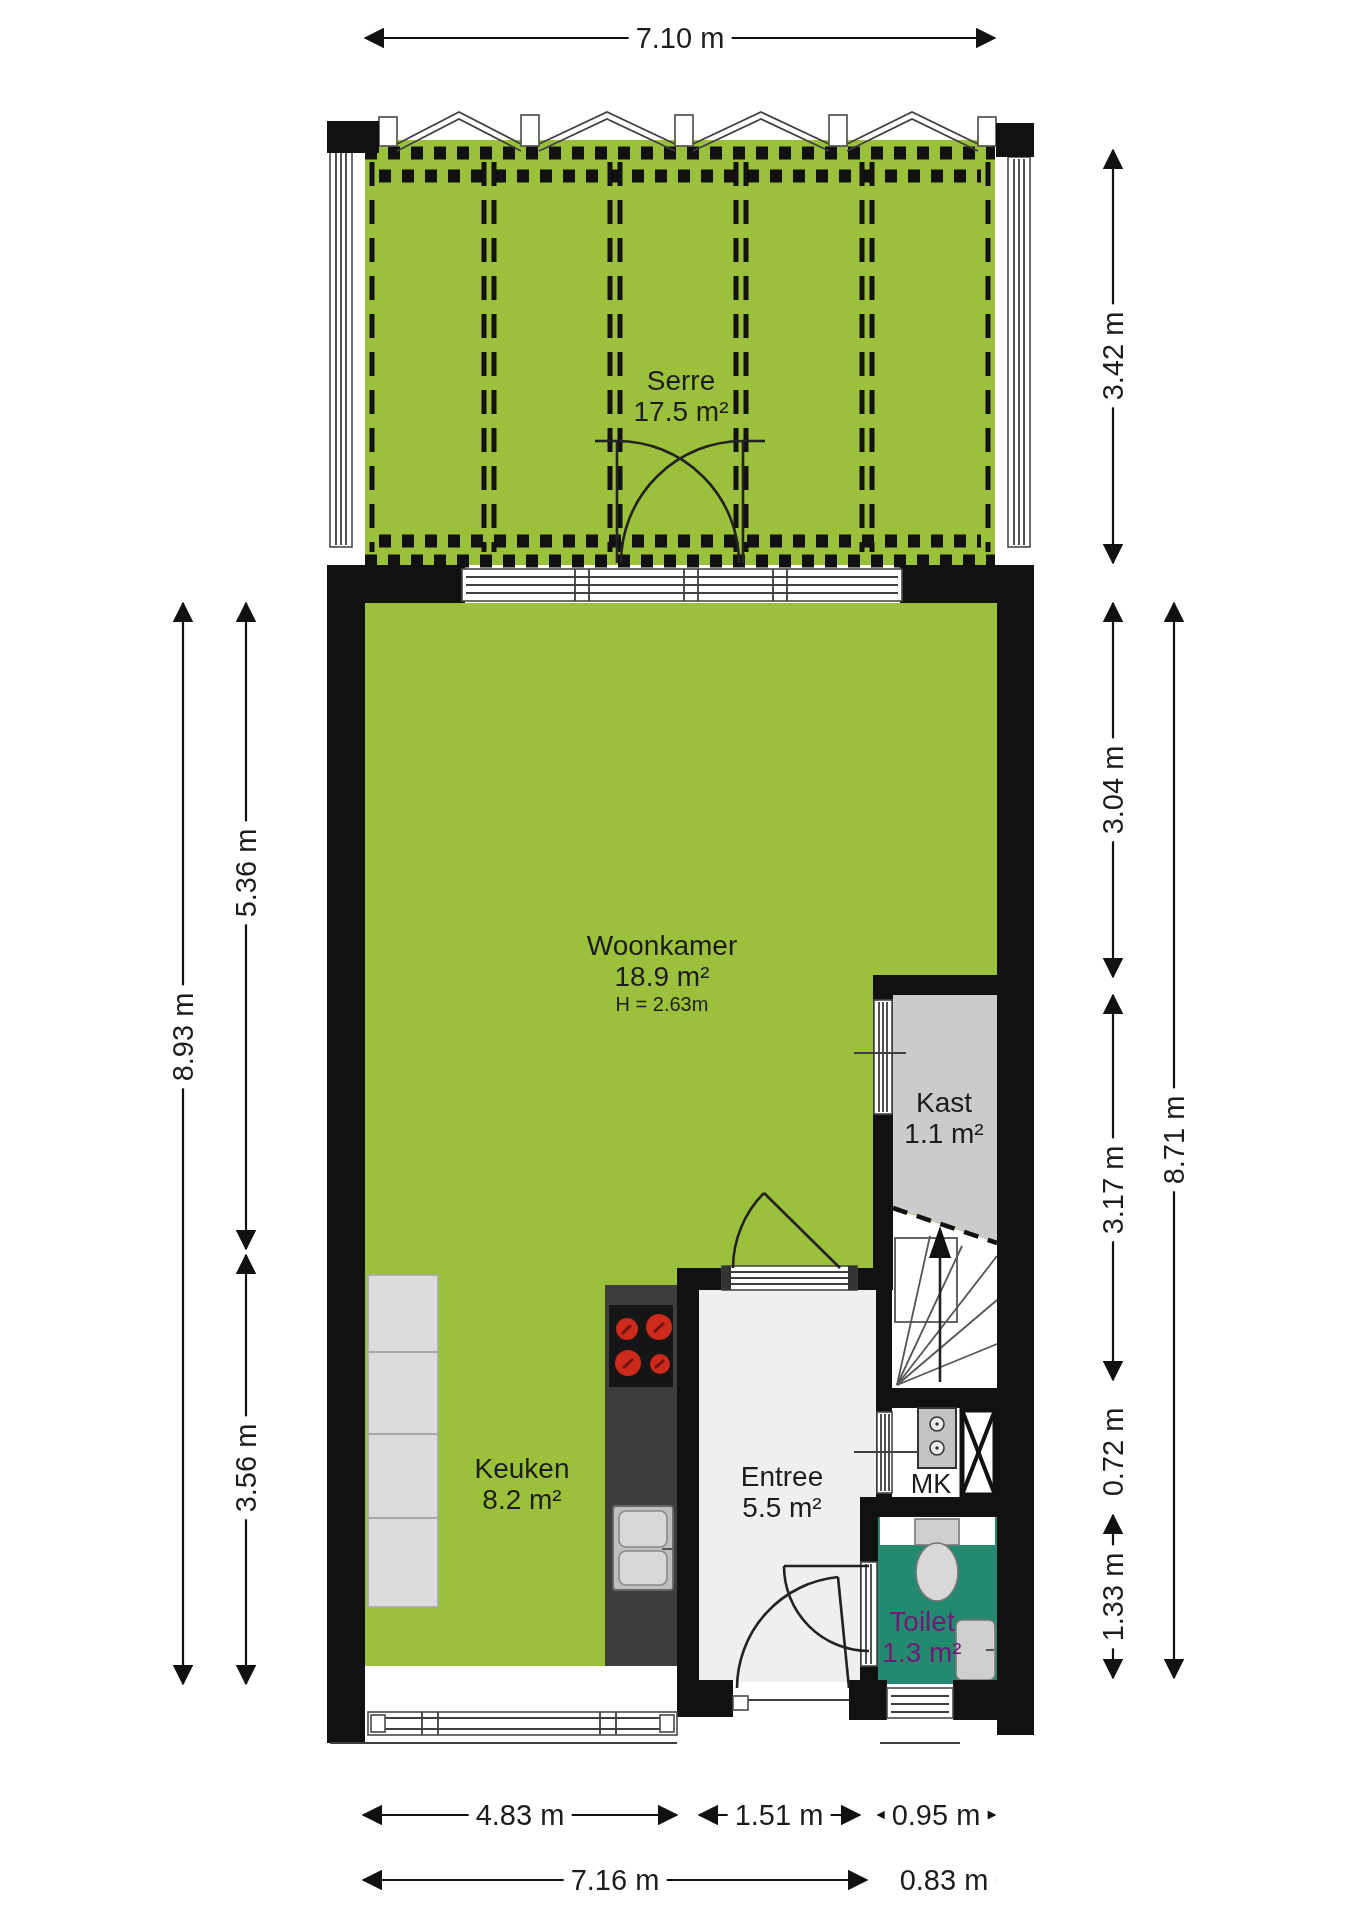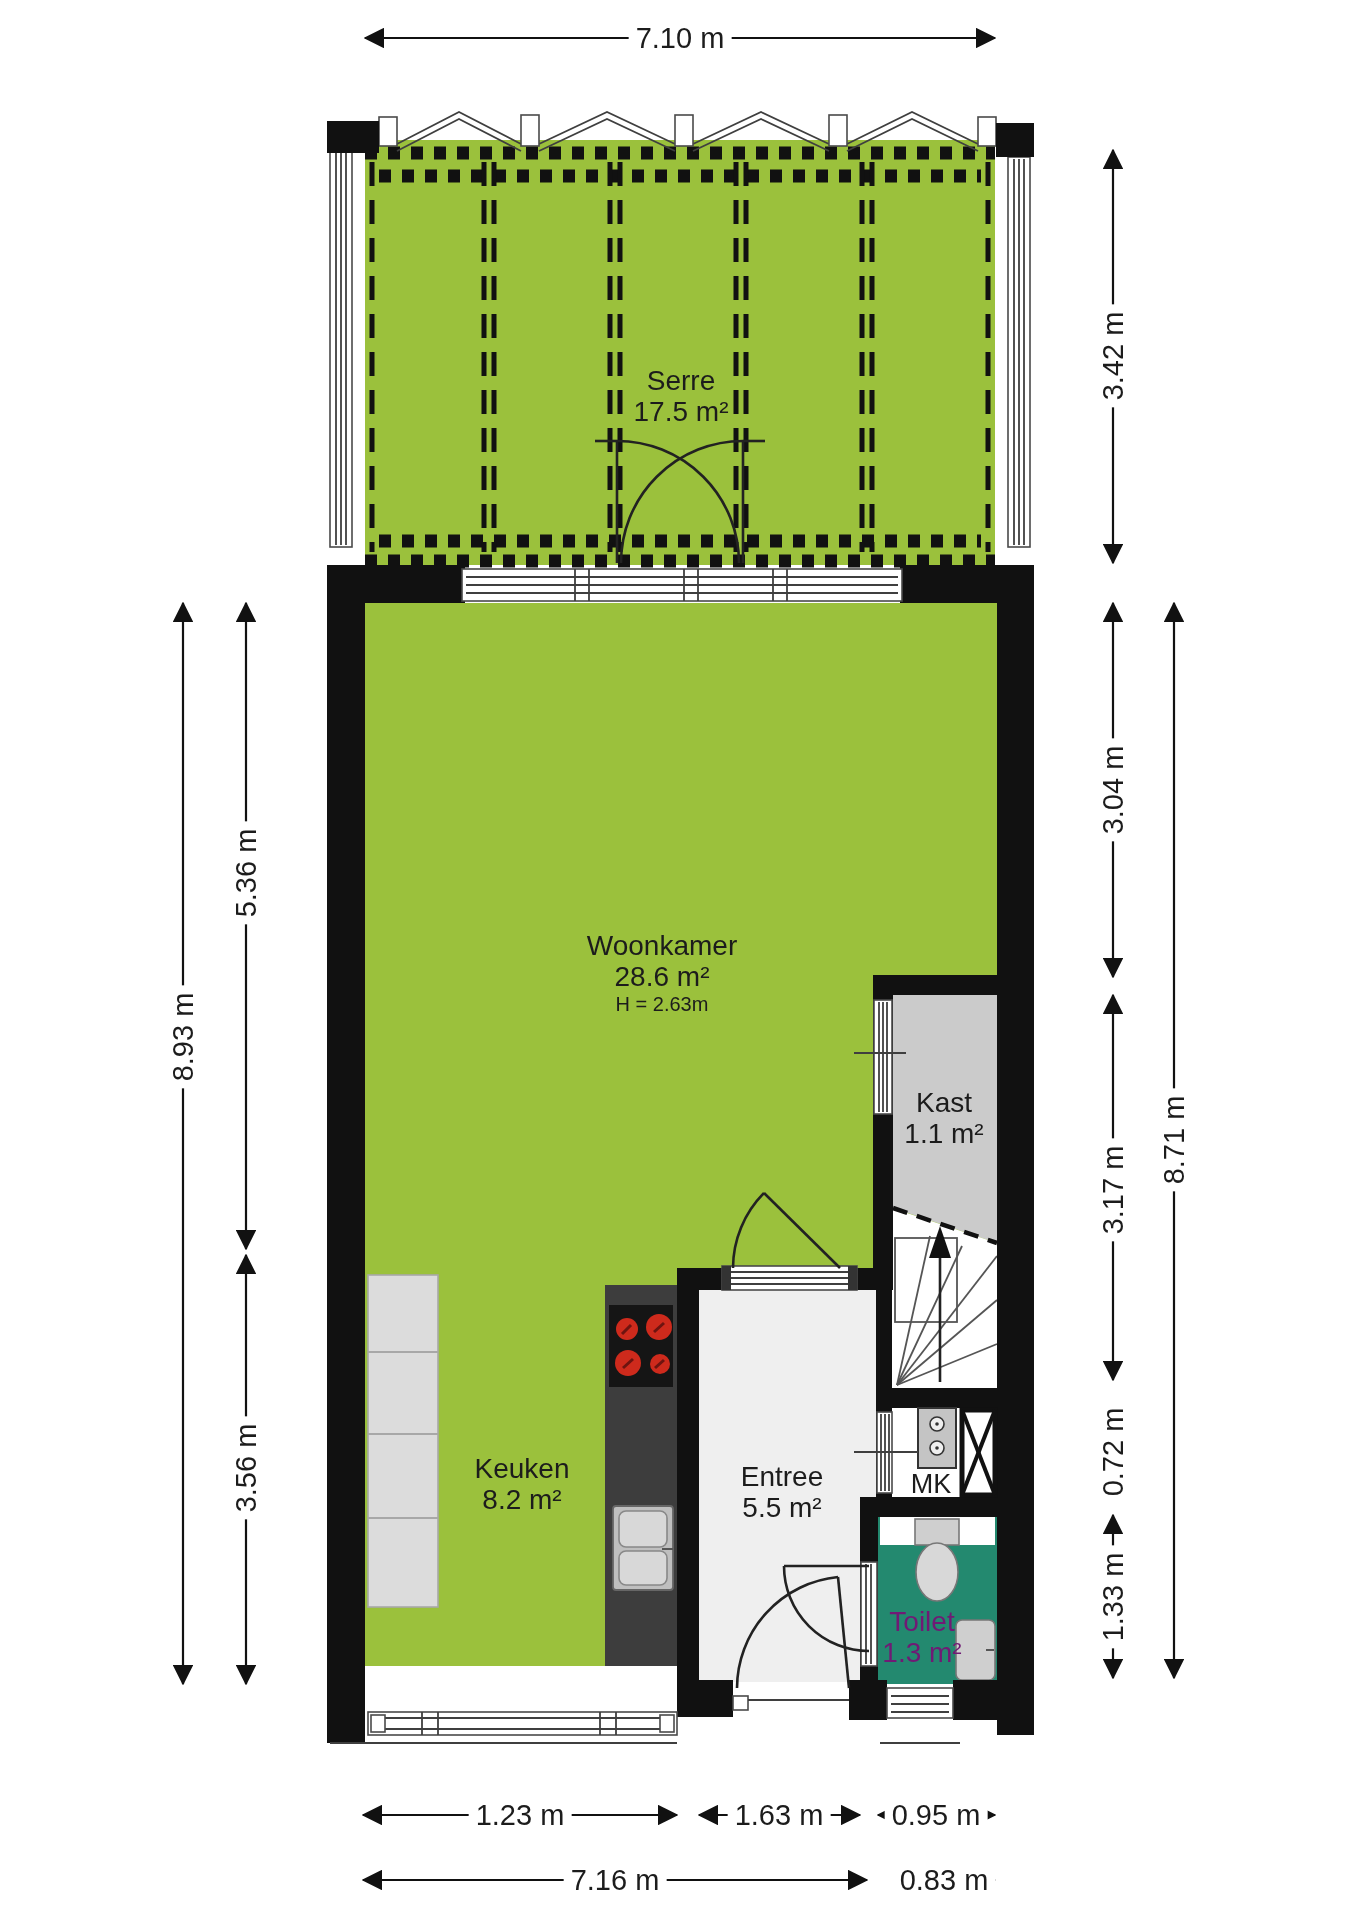--- a/index.html
+++ b/index.html
@@ -311,21 +311,21 @@
     <line class="dimline" x1="894" y1="1880" x2="995" y2="1880" marker-start="url(#ah)" marker-end="url(#ah)"></line>
   </g>
 </svg>
 
   <div class="lbl room" style="left:681px;top:396px">
     <div>Serre</div>
     <div>17.5 m²</div>
   </div>
   <div class="lbl room" style="left:662px;top:973px">
     <div>Woonkamer</div>
-    <div>28.6 m²</div>
+    <div>18.9 m²</div>
     <div class="note">H = 2.63m</div>
   </div>
   <div class="lbl room" style="left:944px;top:1118px">
     <div>Kast</div>
     <div>1.1 m²</div>
   </div>
   <div class="lbl room" style="left:522px;top:1484px">
     <div>Keuken</div>
     <div>8.2 m²</div>
   </div>
@@ -342,18 +342,18 @@
   <div class="lbl dim" style="left:680px;top:38px">7.10 m</div>
   <div class="lbl dim vert" style="left:1113px;top:356px">3.42 m</div>
   <div class="lbl dim vert" style="left:1113px;top:790px">3.04 m</div>
   <div class="lbl dim vert" style="left:1113px;top:1190px">3.17 m</div>
   <div class="lbl dim vert" style="left:1113px;top:1452px">0.72 m</div>
   <div class="lbl dim vert" style="left:1113px;top:1597px">1.33 m</div>
   <div class="lbl dim vert" style="left:1174px;top:1140px">8.71 m</div>
   <div class="lbl dim vert" style="left:183px;top:1037px">8.93 m</div>
   <div class="lbl dim vert" style="left:246px;top:873px">5.36 m</div>
   <div class="lbl dim vert" style="left:246px;top:1468px">3.56 m</div>
-  <div class="lbl dim" style="left:520px;top:1815px">1.23 m</div>
-  <div class="lbl dim" style="left:779px;top:1815px">1.63 m</div>
+  <div class="lbl dim" style="left:520px;top:1815px">4.83 m</div>
+  <div class="lbl dim" style="left:779px;top:1815px">1.51 m</div>
   <div class="lbl dim" style="left:936px;top:1815px">0.95 m</div>
   <div class="lbl dim" style="left:615px;top:1880px">7.16 m</div>
   <div class="lbl dim" style="left:944px;top:1880px">0.83 m</div>
 </div>
 
 </body></html>

